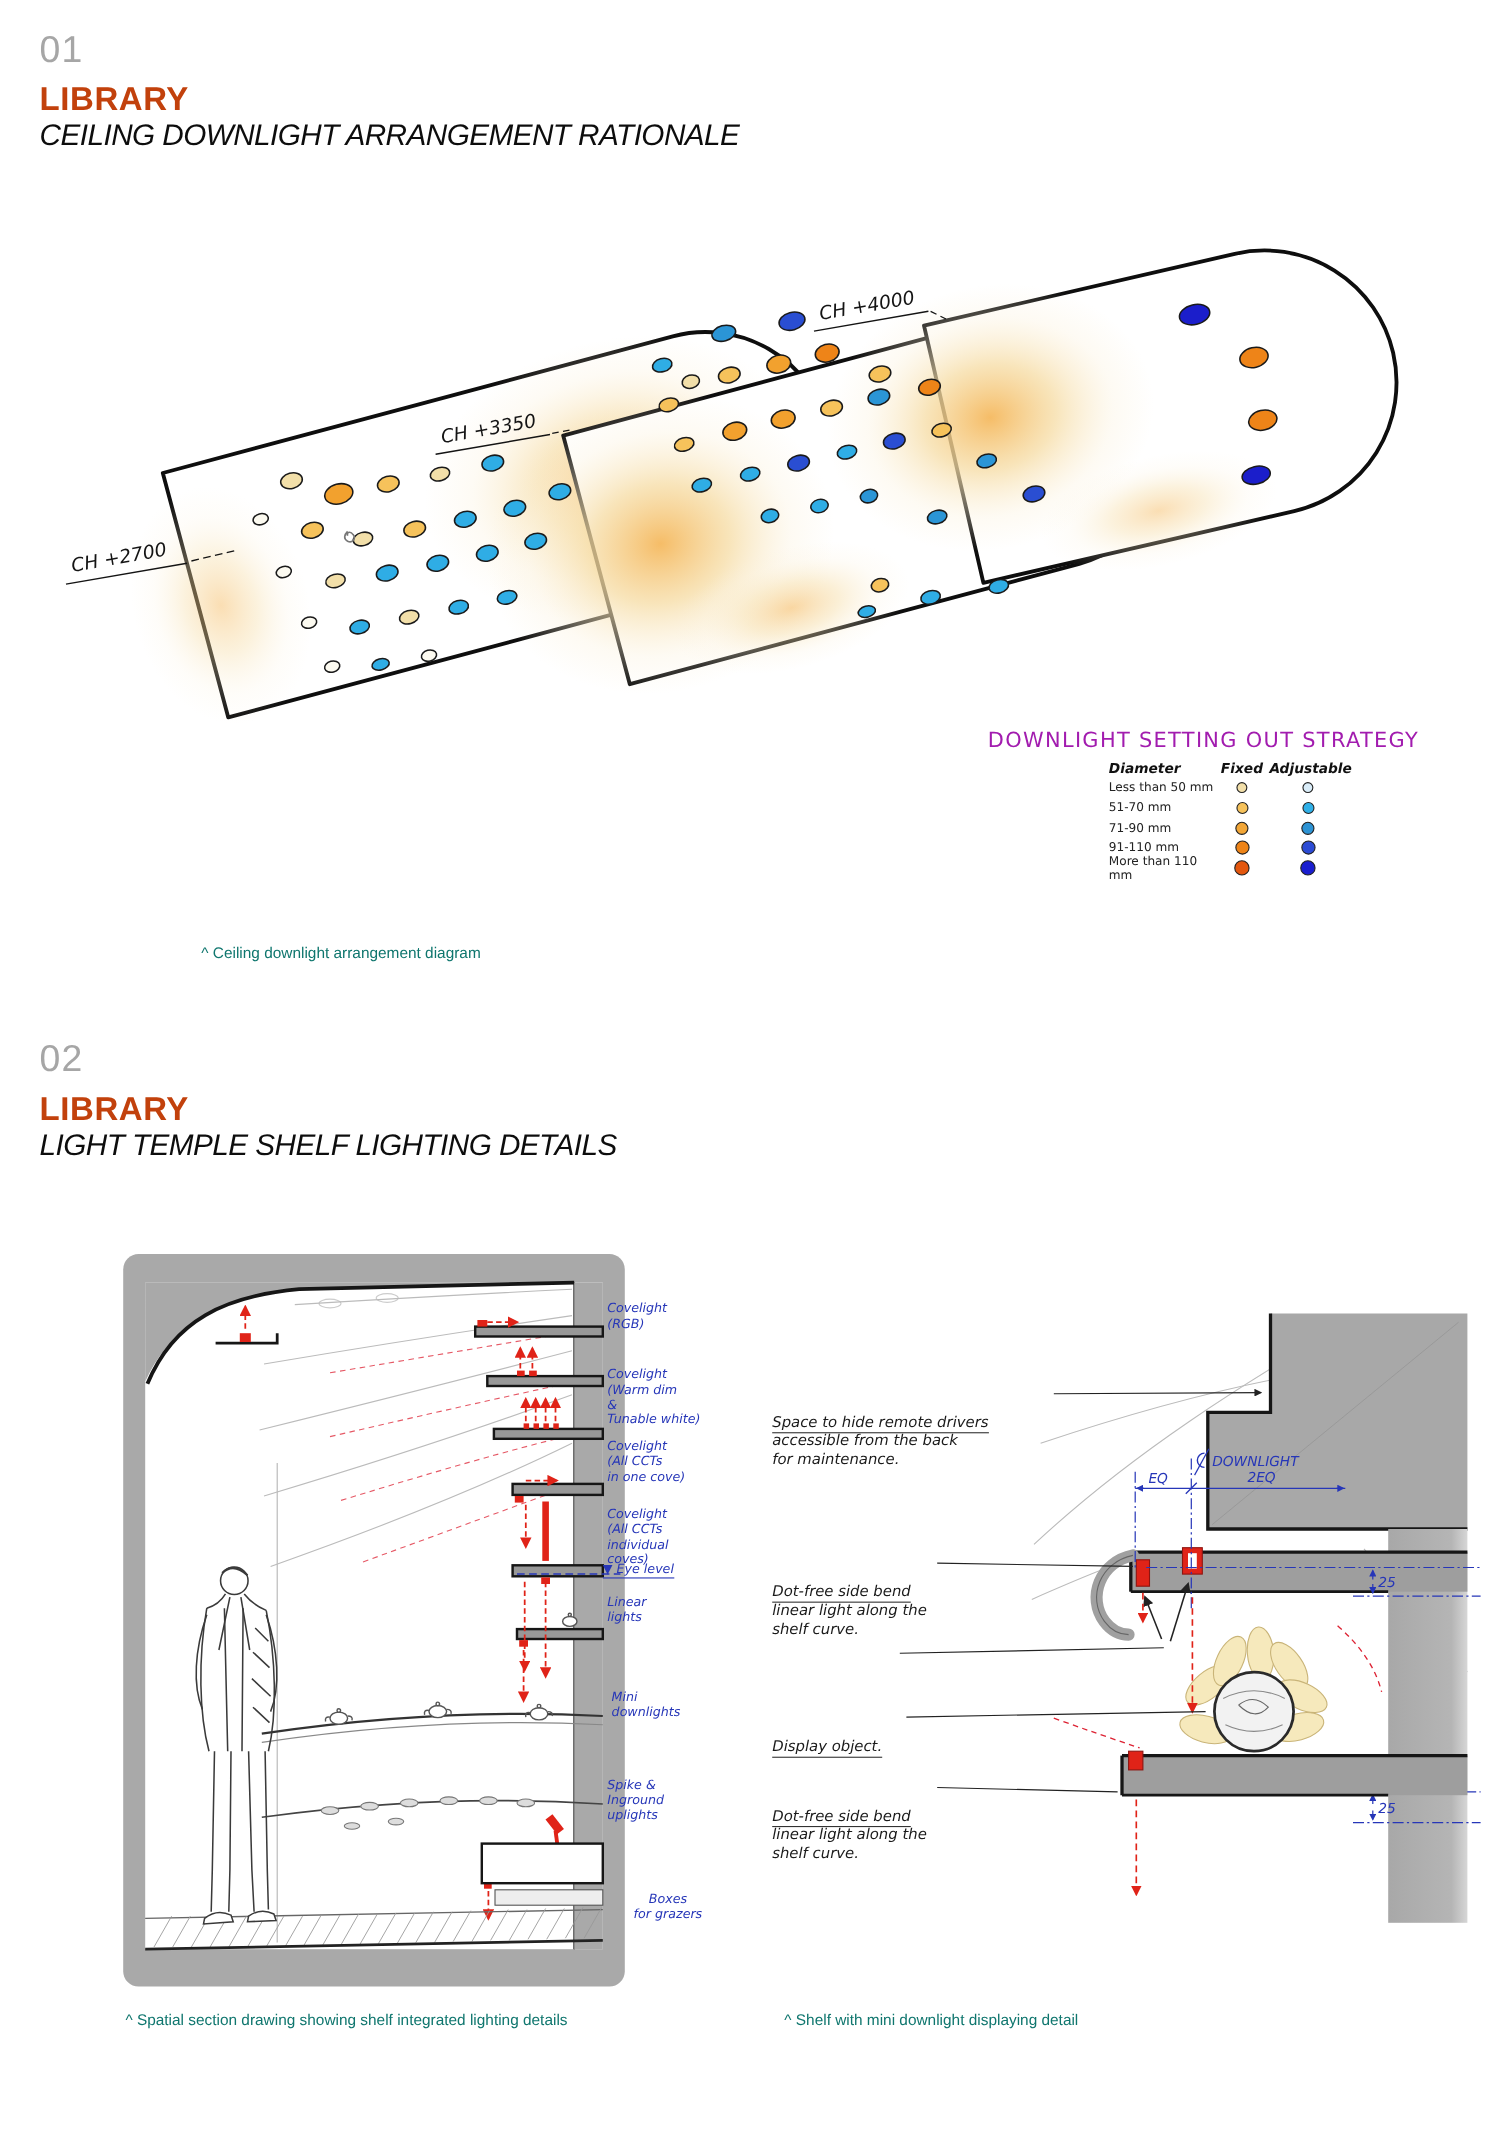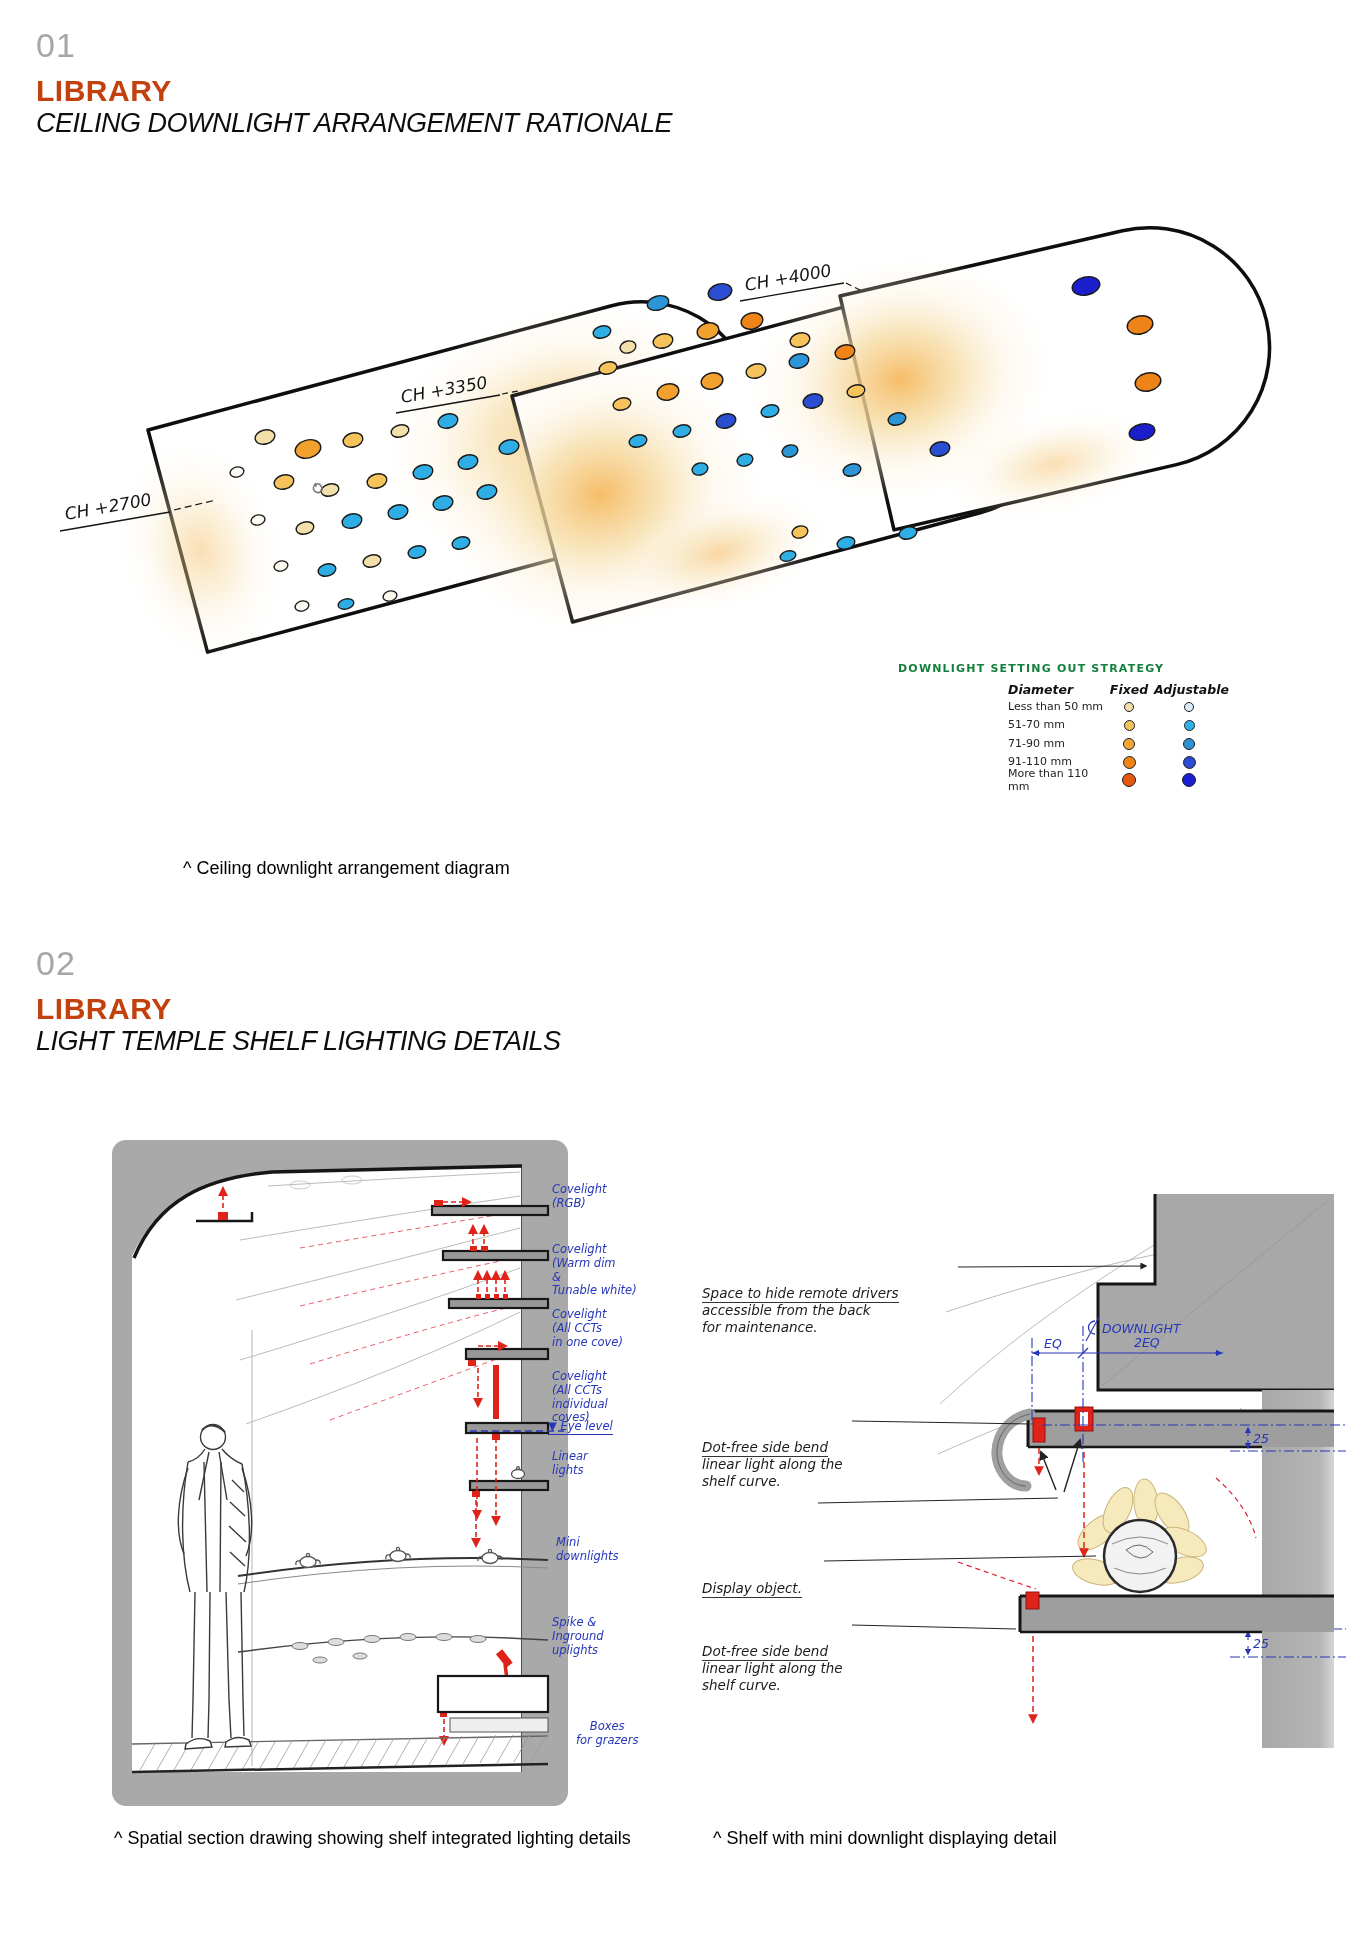--- a/index.html
+++ b/index.html
@@ -2,24 +2,24 @@
 <html><head>
 <meta charset="utf-8">
 <style>
   html,body{margin:0;padding:0;background:#fff;}
   .page{position:relative;width:1366px;height:1938px;background:#fff;overflow:hidden;
         font-family:"Liberation Sans",sans-serif;color:#111;}
   svg{position:absolute;}
   .sec-num{position:absolute;font-size:34px;color:#A6A6A6;letter-spacing:1px;}
   .sec-title{position:absolute;font-size:30px;font-weight:700;letter-spacing:.5px;color:#c2410c;}
   .sec-sub{position:absolute;font-size:27px;font-style:italic;letter-spacing:-.5px;color:#0d0d0d;}
-  .caption{position:absolute;font-size:18px;color:#000000;}
+  .caption{position:absolute;font-size:14px;color:#0f766e;}
   .legend{position:absolute;width:350px;}
-  .lg-title{font-family:"DejaVu Sans",sans-serif;font-weight:700;font-size:11px;
-            letter-spacing:1.2px;color:#15803d;white-space:nowrap;}
+  .lg-title{font-family:"DejaVu Sans",sans-serif;font-weight:400;font-size:19px;
+            letter-spacing:1.2px;color:#a21caf;white-space:nowrap;}
   .lg-headrow{display:flex;margin-left:110px;margin-top:7px;font-family:"DejaVu Sans",sans-serif;
             font-weight:700;font-style:italic;font-size:12.5px;}
   .c1{width:96px;}.c2{width:50px;text-align:center;}.c3{width:70px;text-align:center;}
   .lg-row{display:flex;align-items:center;height:18.5px;margin-left:110px;
           font-family:"DejaVu Sans",sans-serif;font-size:11px;color:#222;}
   .lg-dot{display:inline-block;border-radius:50%;border:1.4px solid #222;box-sizing:border-box;vertical-align:middle;}
   .blab{position:absolute;font-family:"DejaVu Sans",sans-serif;font-style:italic;font-size:11.5px;
         line-height:1.2;color:#2636B8;white-space:pre-line;}
   .eyelab{position:absolute;font-family:"DejaVu Sans",sans-serif;font-style:italic;font-size:11.5px;
         color:#2636B8;border-bottom:1.4px solid #2636B8;padding-bottom:1px;}

